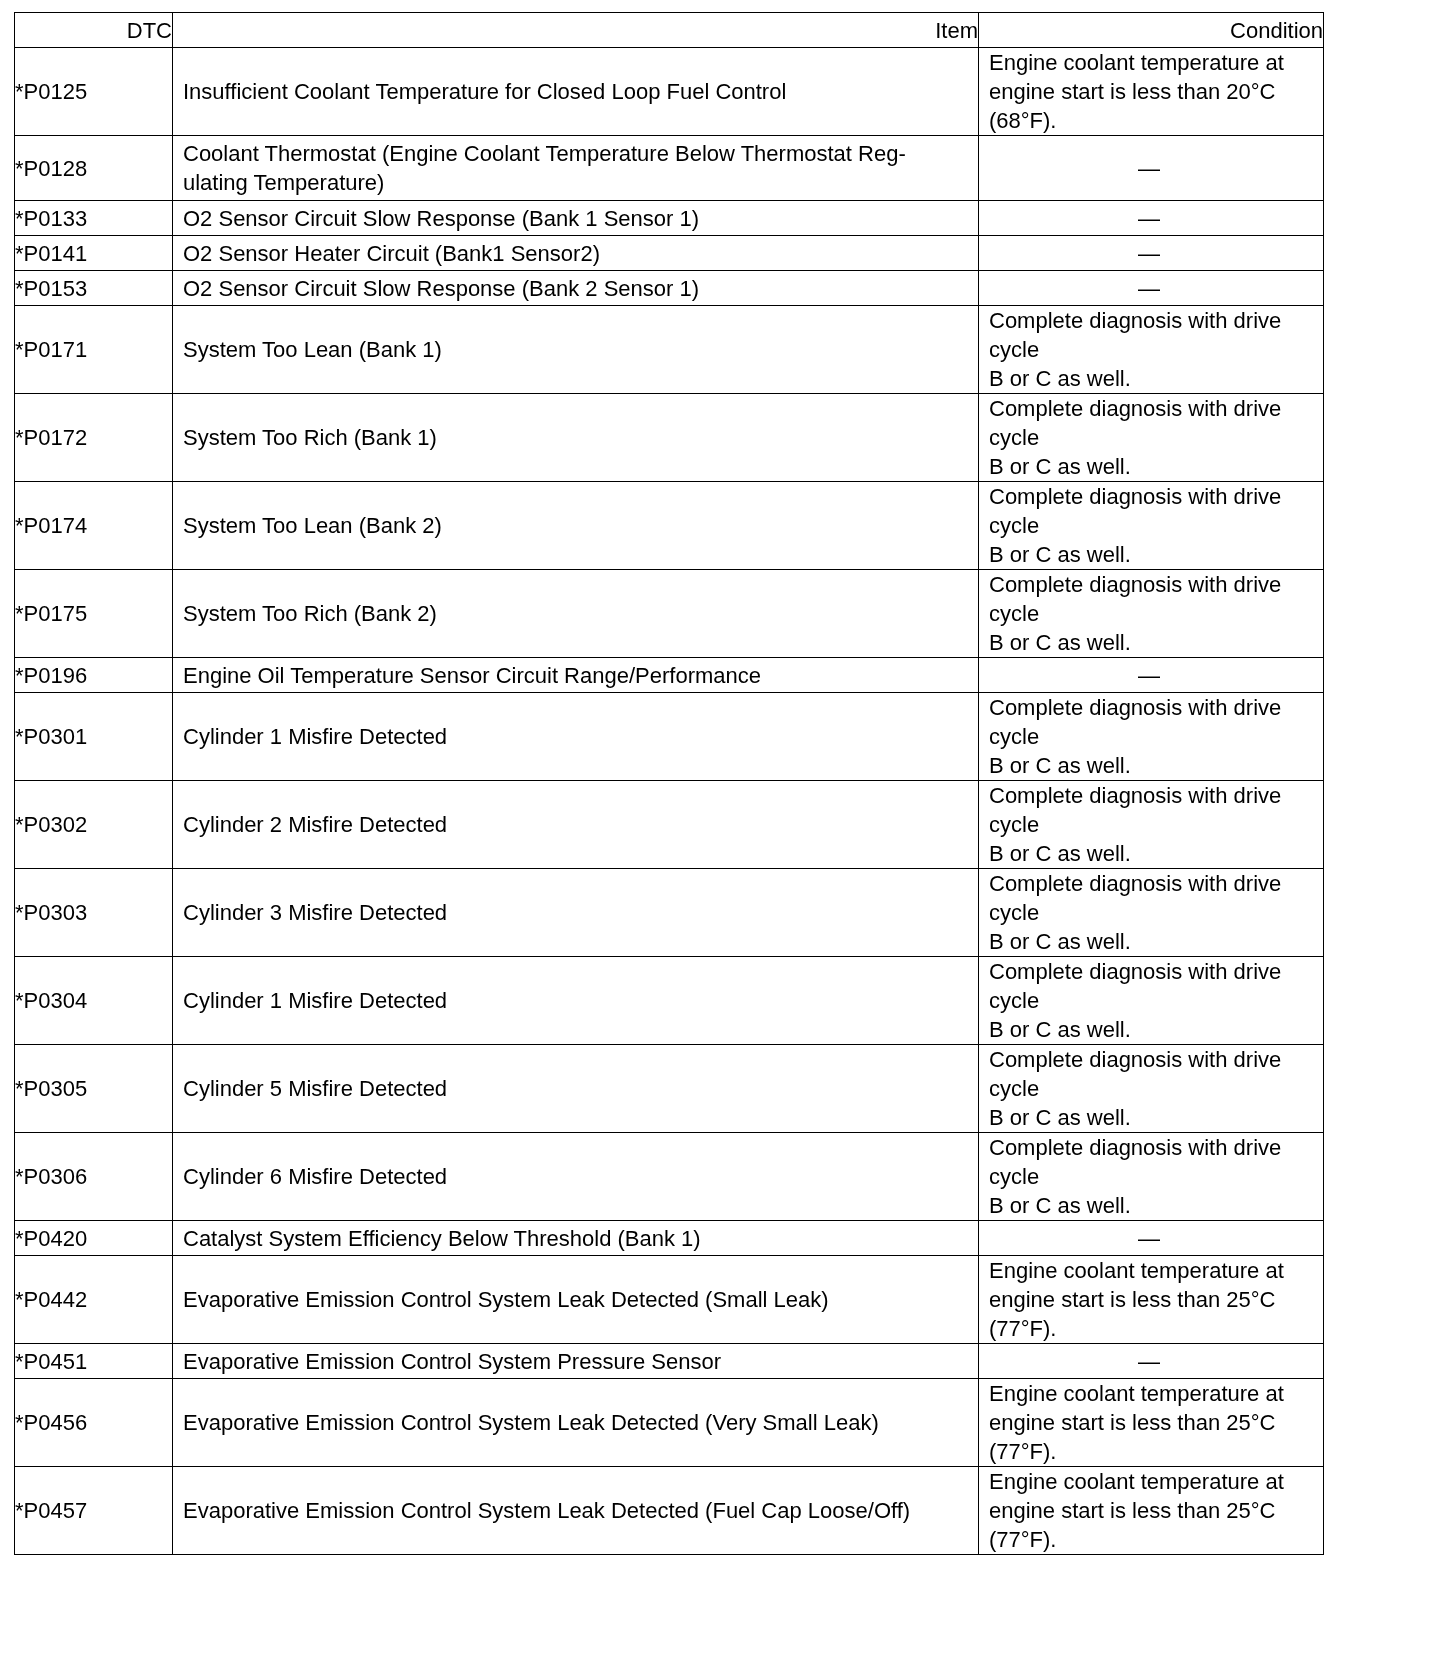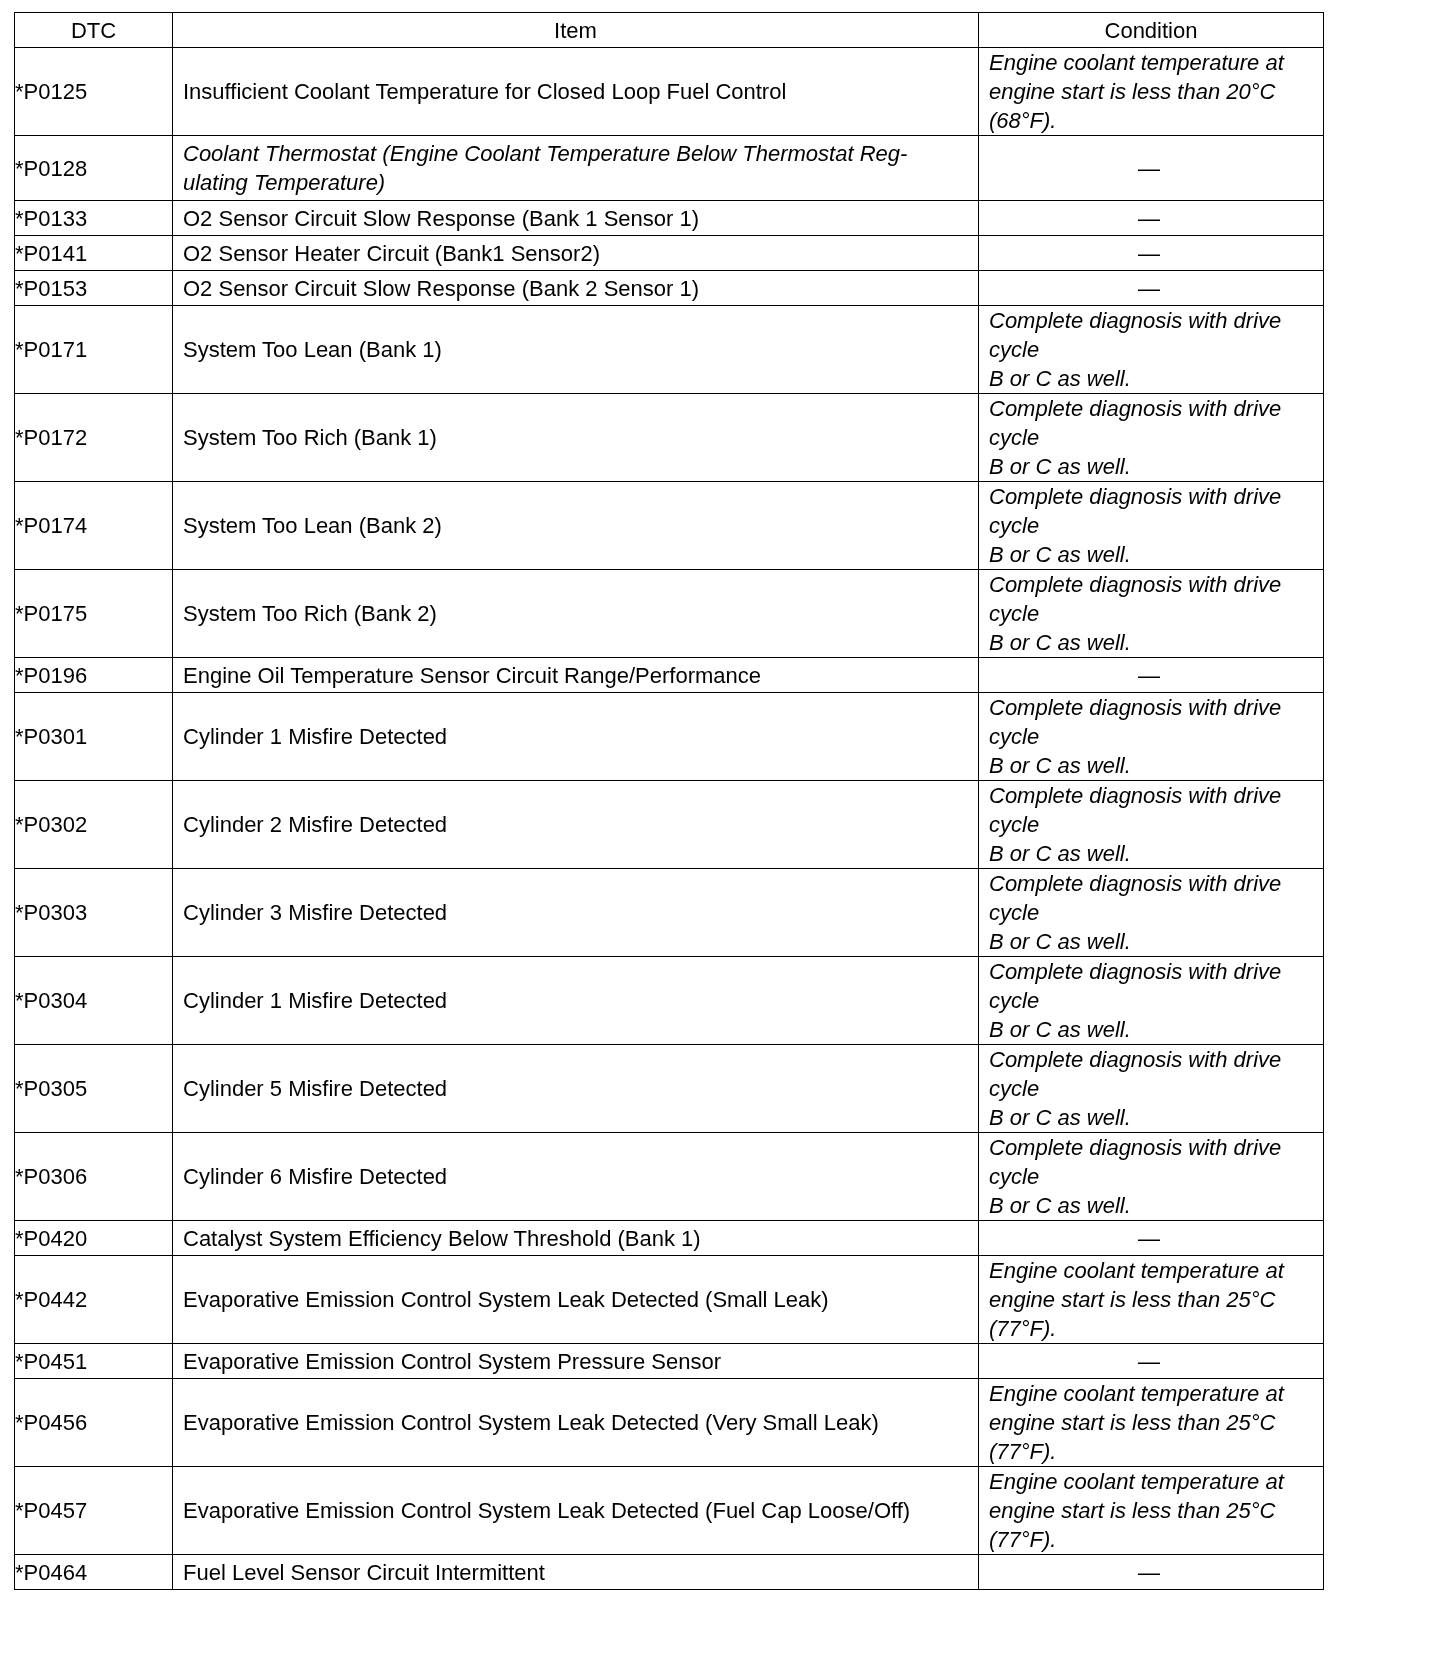--- a/index.html
+++ b/index.html
@@ -4,28 +4,28 @@
   <style>
     html, body { margin: 0; padding: 0; background: #ffffff; }
     body { width: 1440px; height: 1658px; position: relative; overflow: hidden;
            font-family: "Liberation Sans", sans-serif; color: #000; }
     table.dtc { position: absolute; left: 14px; top: 12px; width: 1309px;
                 border-collapse: collapse; table-layout: fixed; font-size: 22px; line-height: 29px; }
     table.dtc col.c1 { width: 158px; }
     table.dtc col.c2 { width: 806px; }
     table.dtc col.c3 { width: 345px; }
     table.dtc th, table.dtc td { border: 1.5px solid #000; padding: 0; vertical-align: middle; }
-    table.dtc th { font-weight: normal; text-align: center; height: 34px; margin-top: 32px; }
+    table.dtc th { font-weight: normal; text-align: right; height: 34px; margin-top: 32px; }
     table.dtc td.code { }
     table.dtc td.item { padding-left: 10px; padding-right: 6px; }
     table.dtc td.cond { padding-left: 10px; padding-right: 4px; }
     table.dtc td.cond.dash { text-align: center; padding-left: 0; }
     tr.single td { height: 34px; }
     tr.double td { height: 64px; }
-    td.item span, td.cond span { display: block; font-style: italic; }
+    td.item span, td.cond span { display: block; }
   </style>
 </head>
 <body>
 
 <table class="dtc">
   <colgroup>
       <col class="c1">
       <col class="c2">
       <col class="c3">
     </colgroup>
@@ -180,19 +180,14 @@
         </td>
       </tr>
       <tr class="double">
         <td class="code">*P0457</td>
         <td class="item">Evaporative Emission Control System Leak Detected (Fuel Cap Loose/Off)</td>
         <td class="cond">
           <span>Engine coolant temperature at</span>
           <span>engine start is less than 25°C (77°F).</span>
         </td>
       </tr>
-      <tr class="single">
-        <td class="code">*P0464</td>
-        <td class="item">Fuel Level Sensor Circuit Intermittent</td>
-        <td class="cond dash">—</td>
-      </tr>
     </tbody>
 </table>
 
 </body></html>

